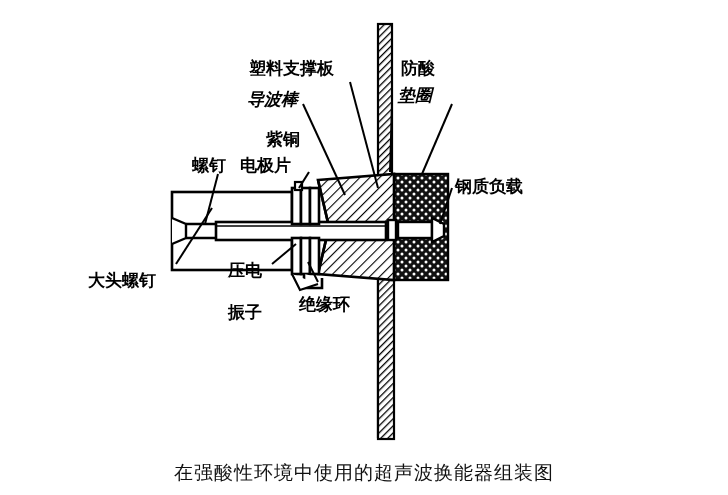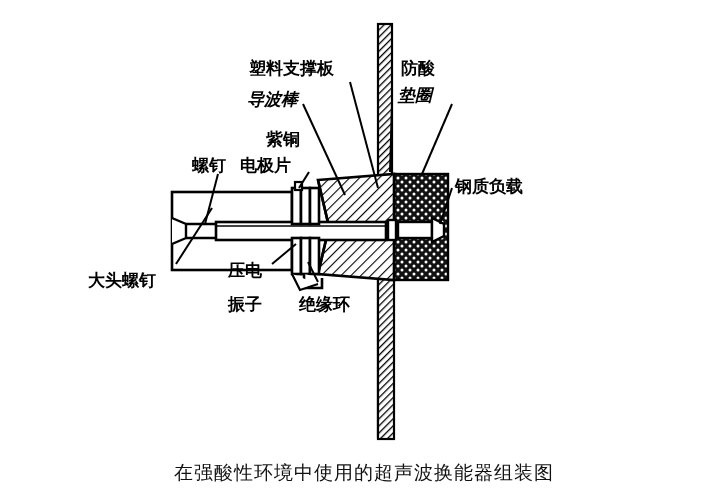--- a/index.html
+++ b/index.html
@@ -140,17 +140,17 @@
   <div class="lbl" style="left:249px;top:46px;">塑料支撑板</div>
   <div class="lbl" style="left:401px;top:46px;">防酸</div>
   <div class="lbl" style="left:247px;top:77px;font-style:italic;">导波棒</div>
   <div class="lbl" style="left:398px;top:73px;font-style:italic;">垫圈</div>
   <div class="lbl" style="left:266px;top:117px;">紫铜</div>
   <div class="lbl" style="left:192px;top:143px;">螺钉</div>
   <div class="lbl" style="left:240px;top:143px;">电极片</div>
   <div class="lbl" style="left:455px;top:164px;">钢质负载</div>
   <div class="lbl" style="left:88px;top:258px;">大头螺钉</div>
   <div class="lbl" style="left:228px;top:248px;">压电</div>
-  <div class="lbl" style="left:228px;top:282px;">振子</div>
+  <div class="lbl" style="left:228px;top:290px;">振子</div>
   <div class="lbl" style="left:299px;top:282px;">绝缘环</div>
 
   <div id="caption">在强酸性环境中使用的超声波换能器组装图</div>
 </div>
 
 </body></html>

